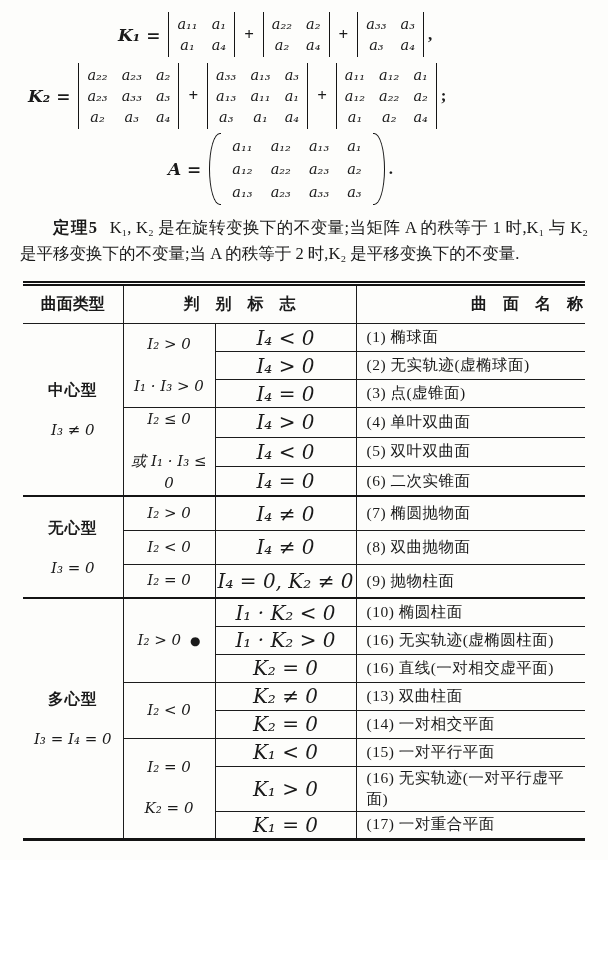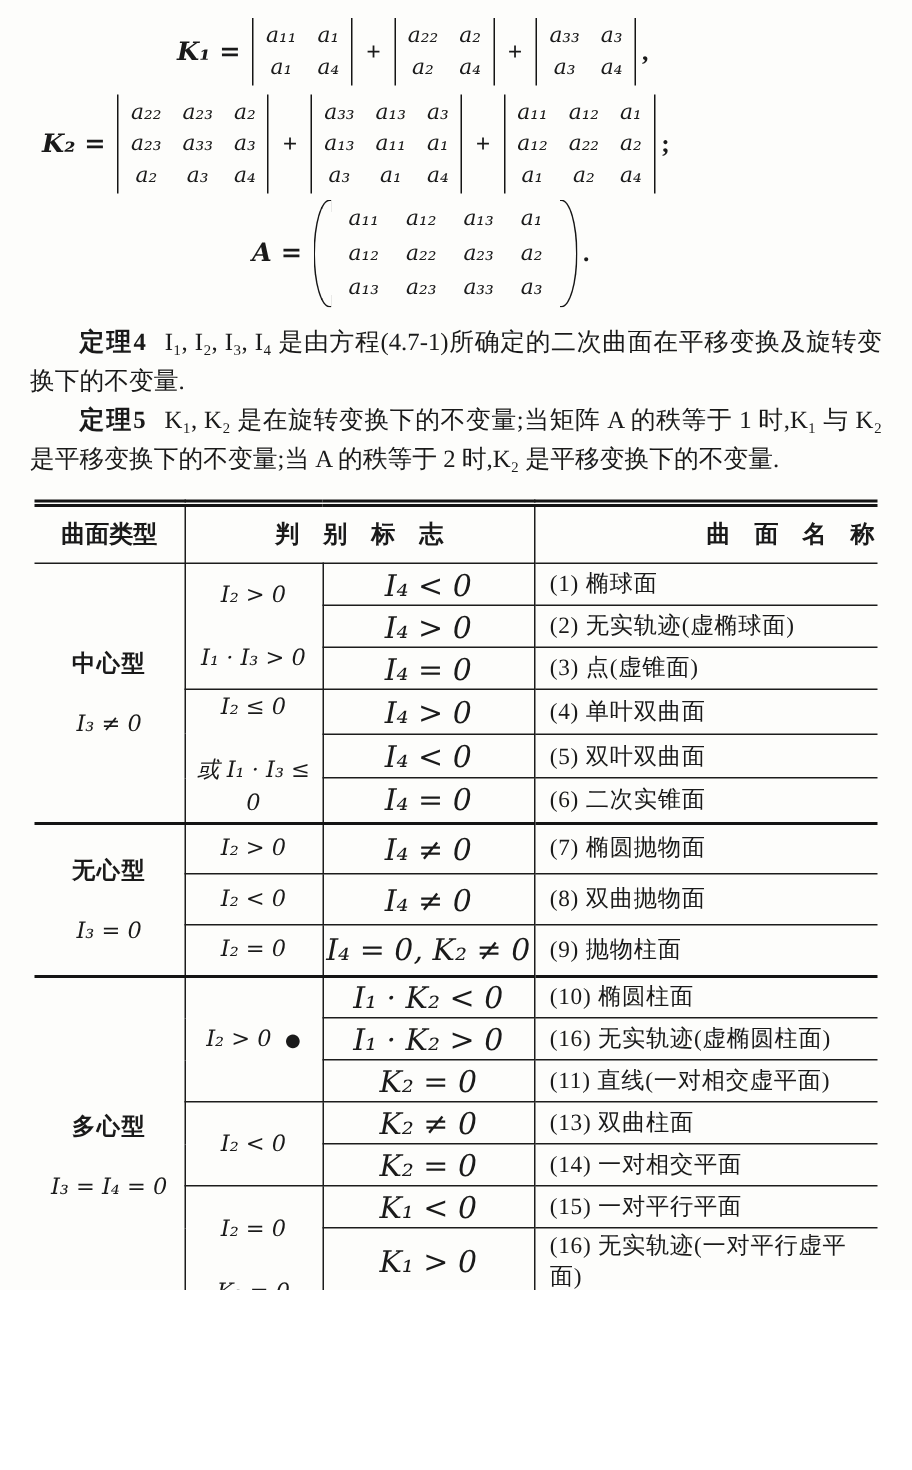--- a/index.html
+++ b/index.html
@@ -175,21 +175,20 @@
           <span>a₂₃</span>
           <span>a₃₃</span>
           <span>a₃</span>
         </span>
       <span class="paren r"></span>
     </span>
     <span class="punct">.</span>
   </div>
 
   <div class="paras">
-    <p><span class="thm-label">定理4</span><span>I₁, I₂, I₃, I₄ 是由方程(4.7-1)所确定的二次曲面在平移变换及旋转变换下的不变量.</span></p>
     <p><span class="thm-label">定理5</span><span>K₁, K₂ 是在旋转变换下的不变量;当矩阵 A 的秩等于 1 时,K₁ 与 K₂ 是平移变换下的不变量;当 A 的秩等于 2 时,K₂ 是平移变换下的不变量.</span></p>
   </div>
 
   <table class="cls">
     <colgroup>
         <col style="width:100px">
         <col style="width:92px">
         <col style="width:96px">
         <col>
       </colgroup>
@@ -267,21 +266,21 @@
       </td>
       <td class="cond st">I₁ · K₂ &lt; 0</td>
       <td class="c4 name-cell st">(10) 椭圆柱面</td>
     </tr>
     <tr>
       <td class="cond">I₁ · K₂ &gt; 0</td>
       <td class="c4 name-cell">(16) 无实轨迹(虚椭圆柱面)</td>
     </tr>
     <tr>
       <td class="cond">K₂ = 0</td>
-      <td class="c4 name-cell">(11) 直线(一对相交虚平面)</td>
+      <td class="c4 name-cell">(16) 直线(一对相交虚平面)</td>
     </tr>
     <tr>
       <td rowspan="2" class="crit">I₂ &lt; 0</td>
       <td class="cond">K₂ ≠ 0</td>
       <td class="c4 name-cell">(13) 双曲柱面</td>
     </tr>
     <tr>
       <td class="cond">K₂ = 0</td>
       <td class="c4 name-cell">(14) 一对相交平面</td>
     </tr>

